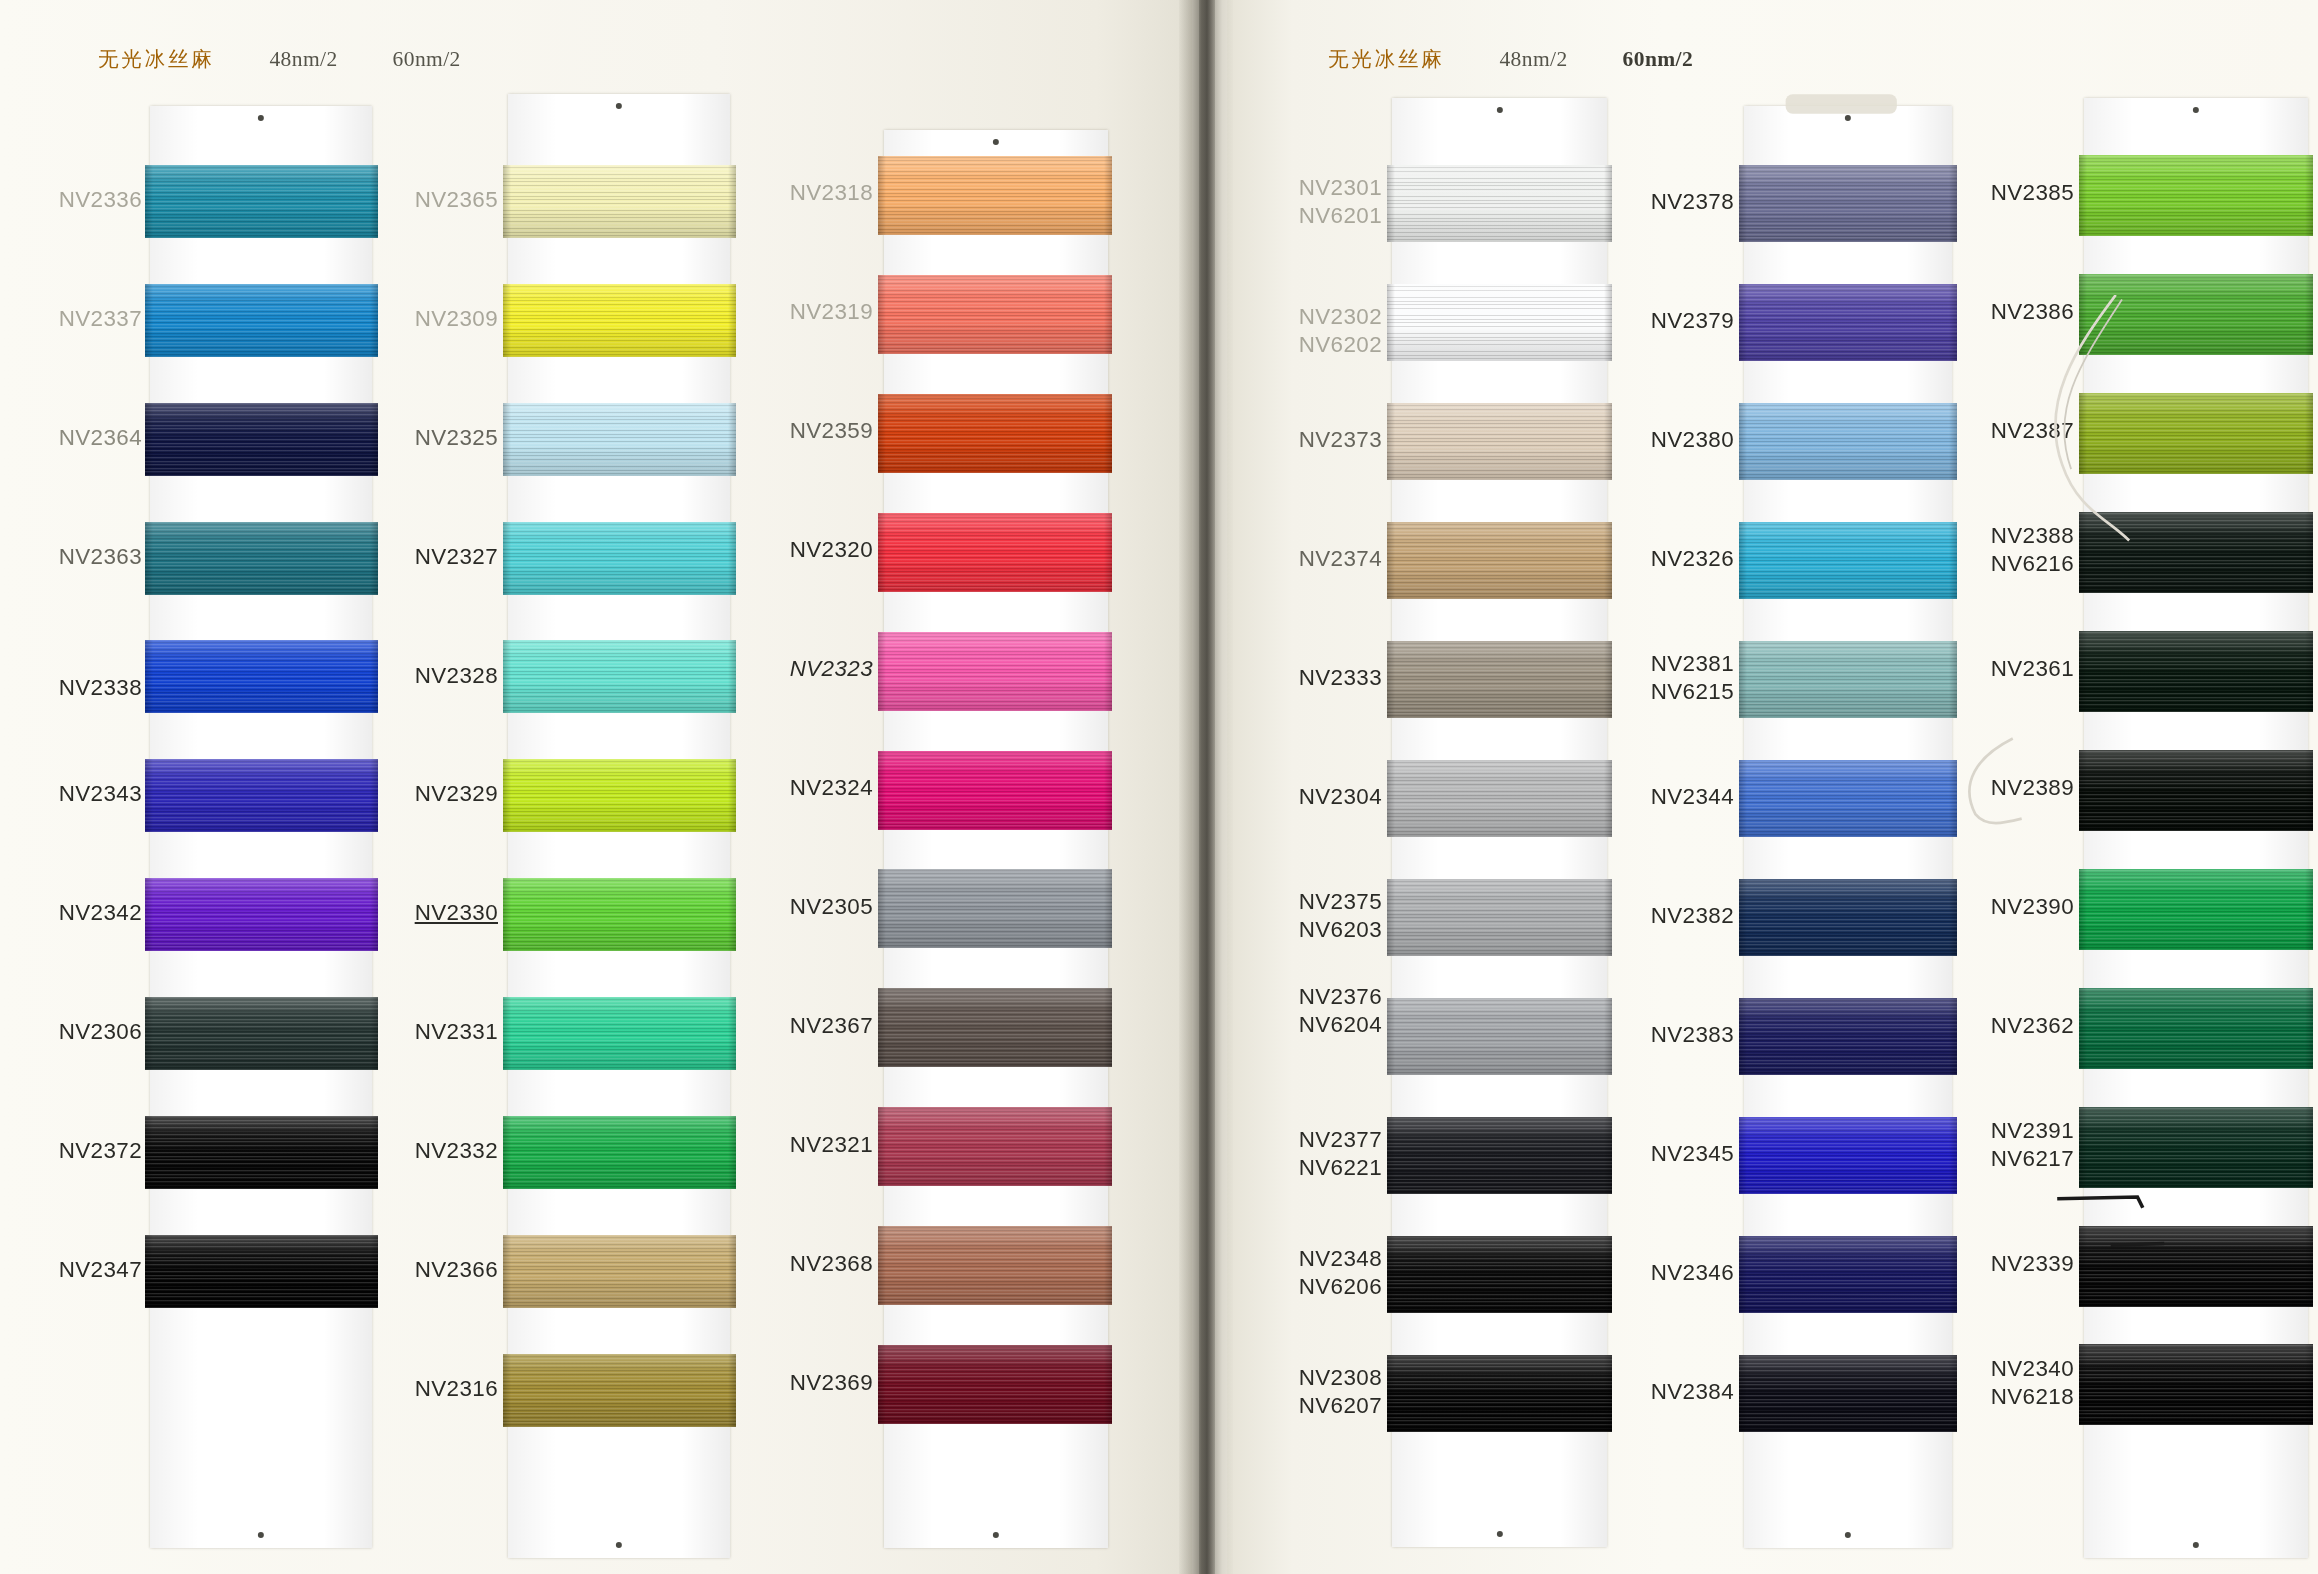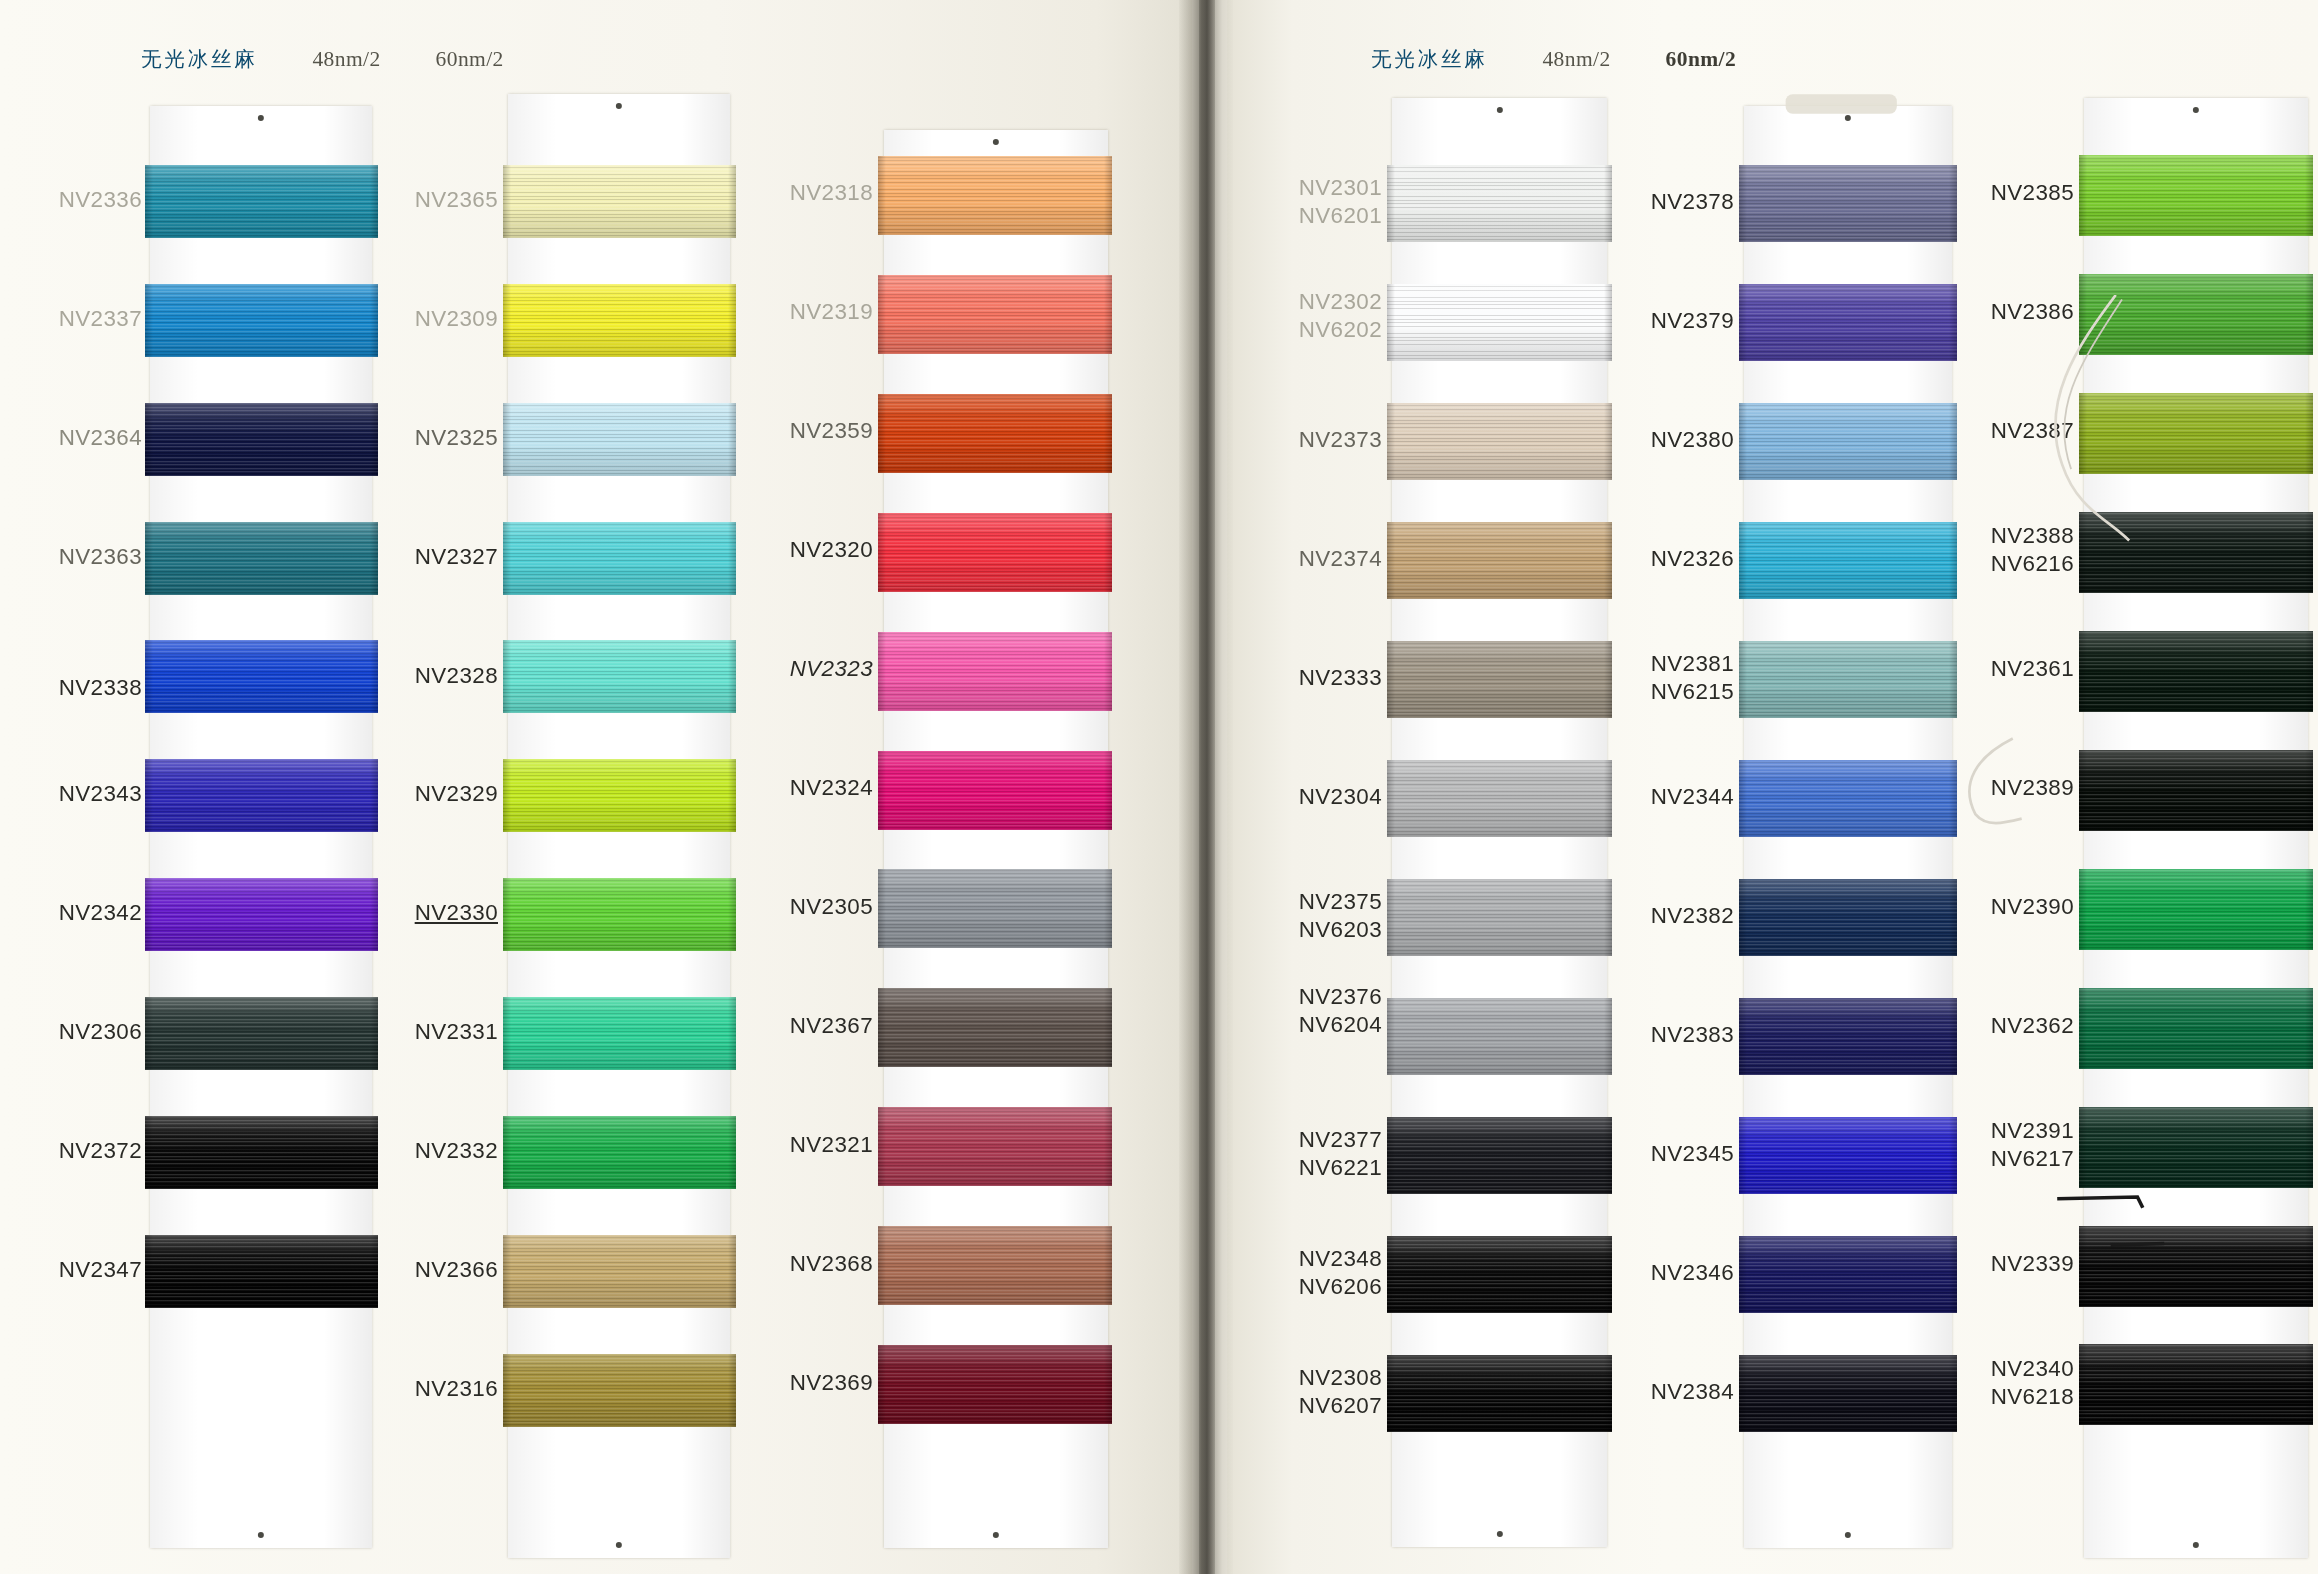--- a/index.html
+++ b/index.html
@@ -46,21 +46,21 @@
   
   .page-header {
     position: absolute;
     display: flex;
     align-items: baseline;
     white-space: nowrap;
     color: #5b5a50;
   }
   .hdr-cn {
     font-family: Liberation Sans, sans-serif;
-    font-size: 20.6px; letter-spacing: 2.7px; color: #0c4a6e; margin-left: 43px;
+    font-size: 20.6px; letter-spacing: 2.7px; color: #a16207;
   }
   .hdr-count {
     font-family: "Liberation Serif", serif;
     font-size: 21.5px; color: #55544a; letter-spacing: 0.4px;
   }
   .hdr-count.bold { font-weight: bold; color: #3e3d35; }
 
   
   .strip {
     position: absolute;
@@ -461,21 +461,21 @@
       <div class="label faint" style="right: 937px; top: 174px;">
         <span>NV2301</span>
         <span>NV6201</span>
       </div>
       <div class="swatch" style="left: 1387px; width: 225px; top: 284px; height: 77px; background: rgb(251, 252, 253);">
         <div class="fib"></div>
         <div class="sheen"></div>
         <div class="edgeL"></div>
         <div class="edgeR"></div>
       </div>
-      <div class="label faint" style="right: 937px; top: 288px;">
+      <div class="label faint" style="right: 937px; top: 303px;">
         <span>NV2302</span>
         <span>NV6202</span>
       </div>
       <div class="swatch" style="left: 1387px; width: 225px; top: 403px; height: 77px; background: rgb(221, 205, 185);">
         <div class="fib"></div>
         <div class="sheen"></div>
         <div class="edgeL"></div>
         <div class="edgeR"></div>
       </div>
       <div class="label mid" style="right: 937px; top: 426px;">

